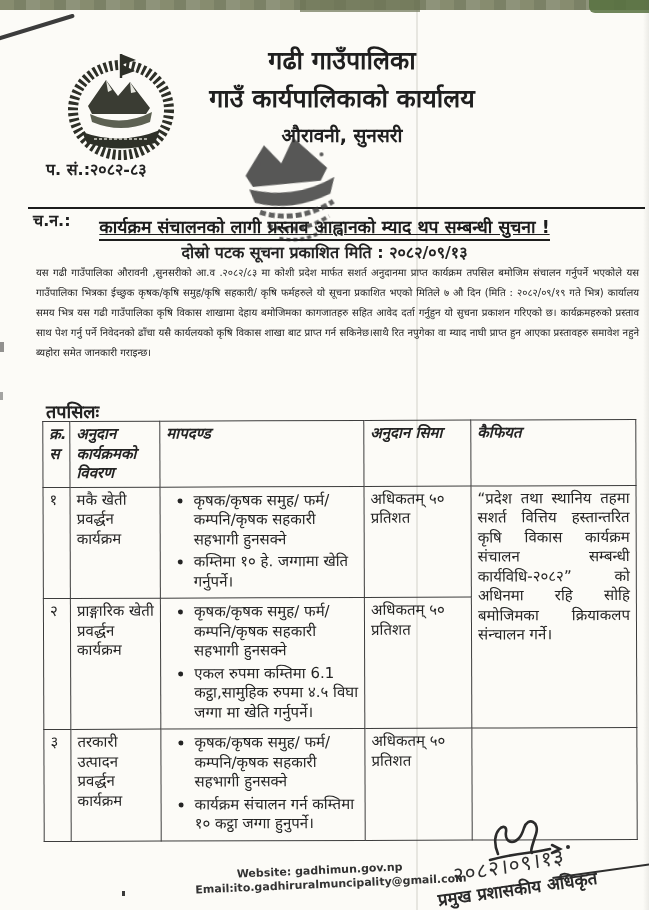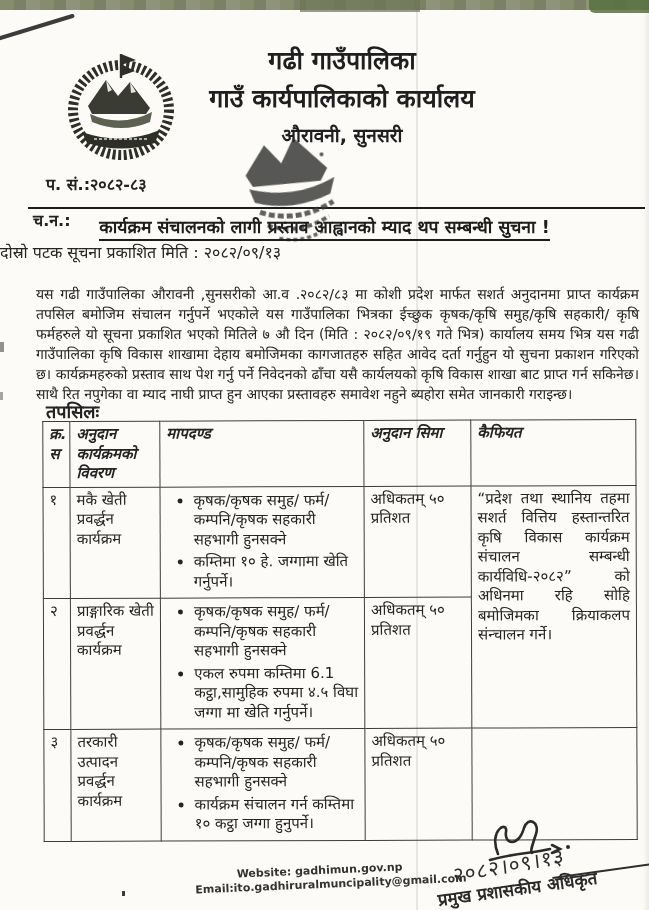--- a/index.html
+++ b/index.html
@@ -22,32 +22,32 @@
   .speck2{left:0;top:342px;width:4px;height:10px;opacity:.55;}
   .speck3{left:0;top:392px;width:3px;height:8px;opacity:.45;}
 
   
   .emblem{position:absolute;left:60px;top:50px;}
   .lh{position:absolute;left:35px;width:614px;text-align:center;font-weight:bold;color:#1f1f1f;}
   .muni{top:42px;font-size:25px;}
   .office{top:80px;font-size:25px;}
   .addr{top:122px;font-size:19px;}
   .prov{top:151px;font-size:19px;}
-  .refno{position:absolute;left:46px;top:173px;font-size:16px;font-weight:bold;}
+  .refno{position:absolute;left:46px;top:158px;font-size:16px;font-weight:bold;}
   .chalani{position:absolute;left:33px;top:189px;font-size:16px;font-weight:bold;margin-top:20px;}
   .rule{position:absolute;left:28px;top:207px;width:617px;height:2.4px;background:#1c1c1c;}
   .stamp{position:absolute;left:238px;top:130px;opacity:.8;filter:blur(.4px);transform:rotate(-7deg);}
 
   
   .title-row{position:absolute;left:0;top:214px;width:649px;text-align:center;}
   .title-row span{display:inline-block;font-size:17.5px;font-weight:bold;color:#1d1d1d;
-    border-bottom:2.2px solid #1d1d1d;padding-bottom:1px;}
-  .pubdate{position:absolute;left:0;top:241px;width:649px;text-align:left;font-size:16px;font-weight:normal;color:#242424;}
-  .body-par{position:absolute;left:36px;top:263px;width:603px;font-size:14px;line-height:19.9px;
-    text-align:justify;color:#232323;margin-top:22px;}
+    border-bottom:2.2px solid #1d1d1d;padding-bottom:1px;text-decoration:underline;}
+  .pubdate{position:absolute;left:0;top:241px;width:649px;text-align:center;font-size:16px;font-weight:bold;color:#242424;}
+  .body-par{position:absolute;left:36px;top:263px;width:603px;font-size:10px;line-height:19.9px;
+    text-align:justify;color:#232323;}
   .tapasil{position:absolute;left:46px;top:399px;font-size:18px;font-weight:bold;}
 
   
   .tbl-wrap{position:absolute;left:43px;top:420px;width:594px;}
   table{border-collapse:collapse;table-layout:fixed;width:593px;transform:rotate(-.2deg);}
   th,td{border:1.6px solid #3d3d3d;vertical-align:top;padding:3px 6px;
     font-size:15px;line-height:19.5px;text-align:left;color:#242424;}
   th{font-weight:bold;height:58px;font-style:italic;}
   .r1 td{height:100px;} .r2 td{height:122px;} .r3 td{height:86px;}
   td ul{margin:1px 0 0;padding-left:15px;}

